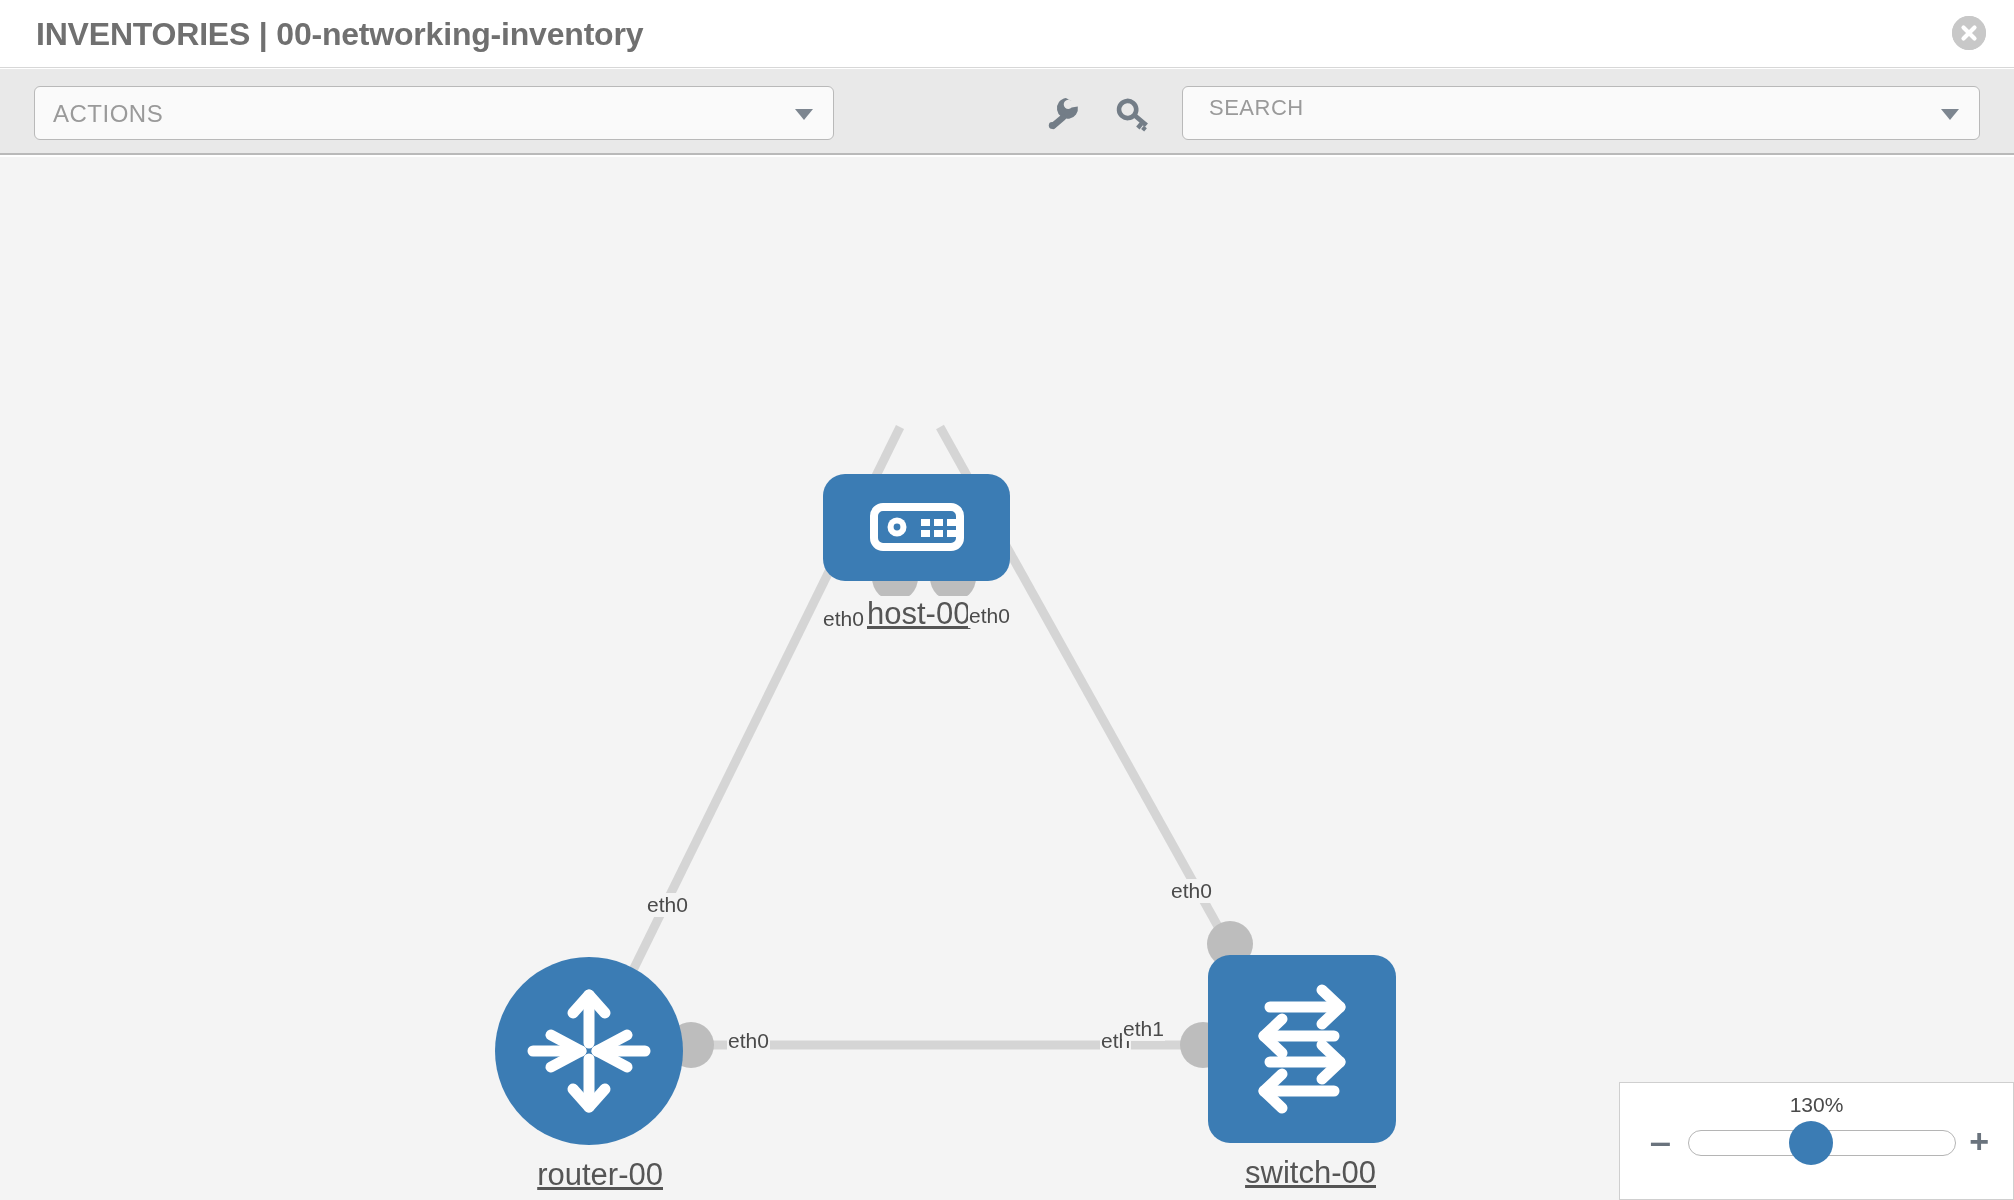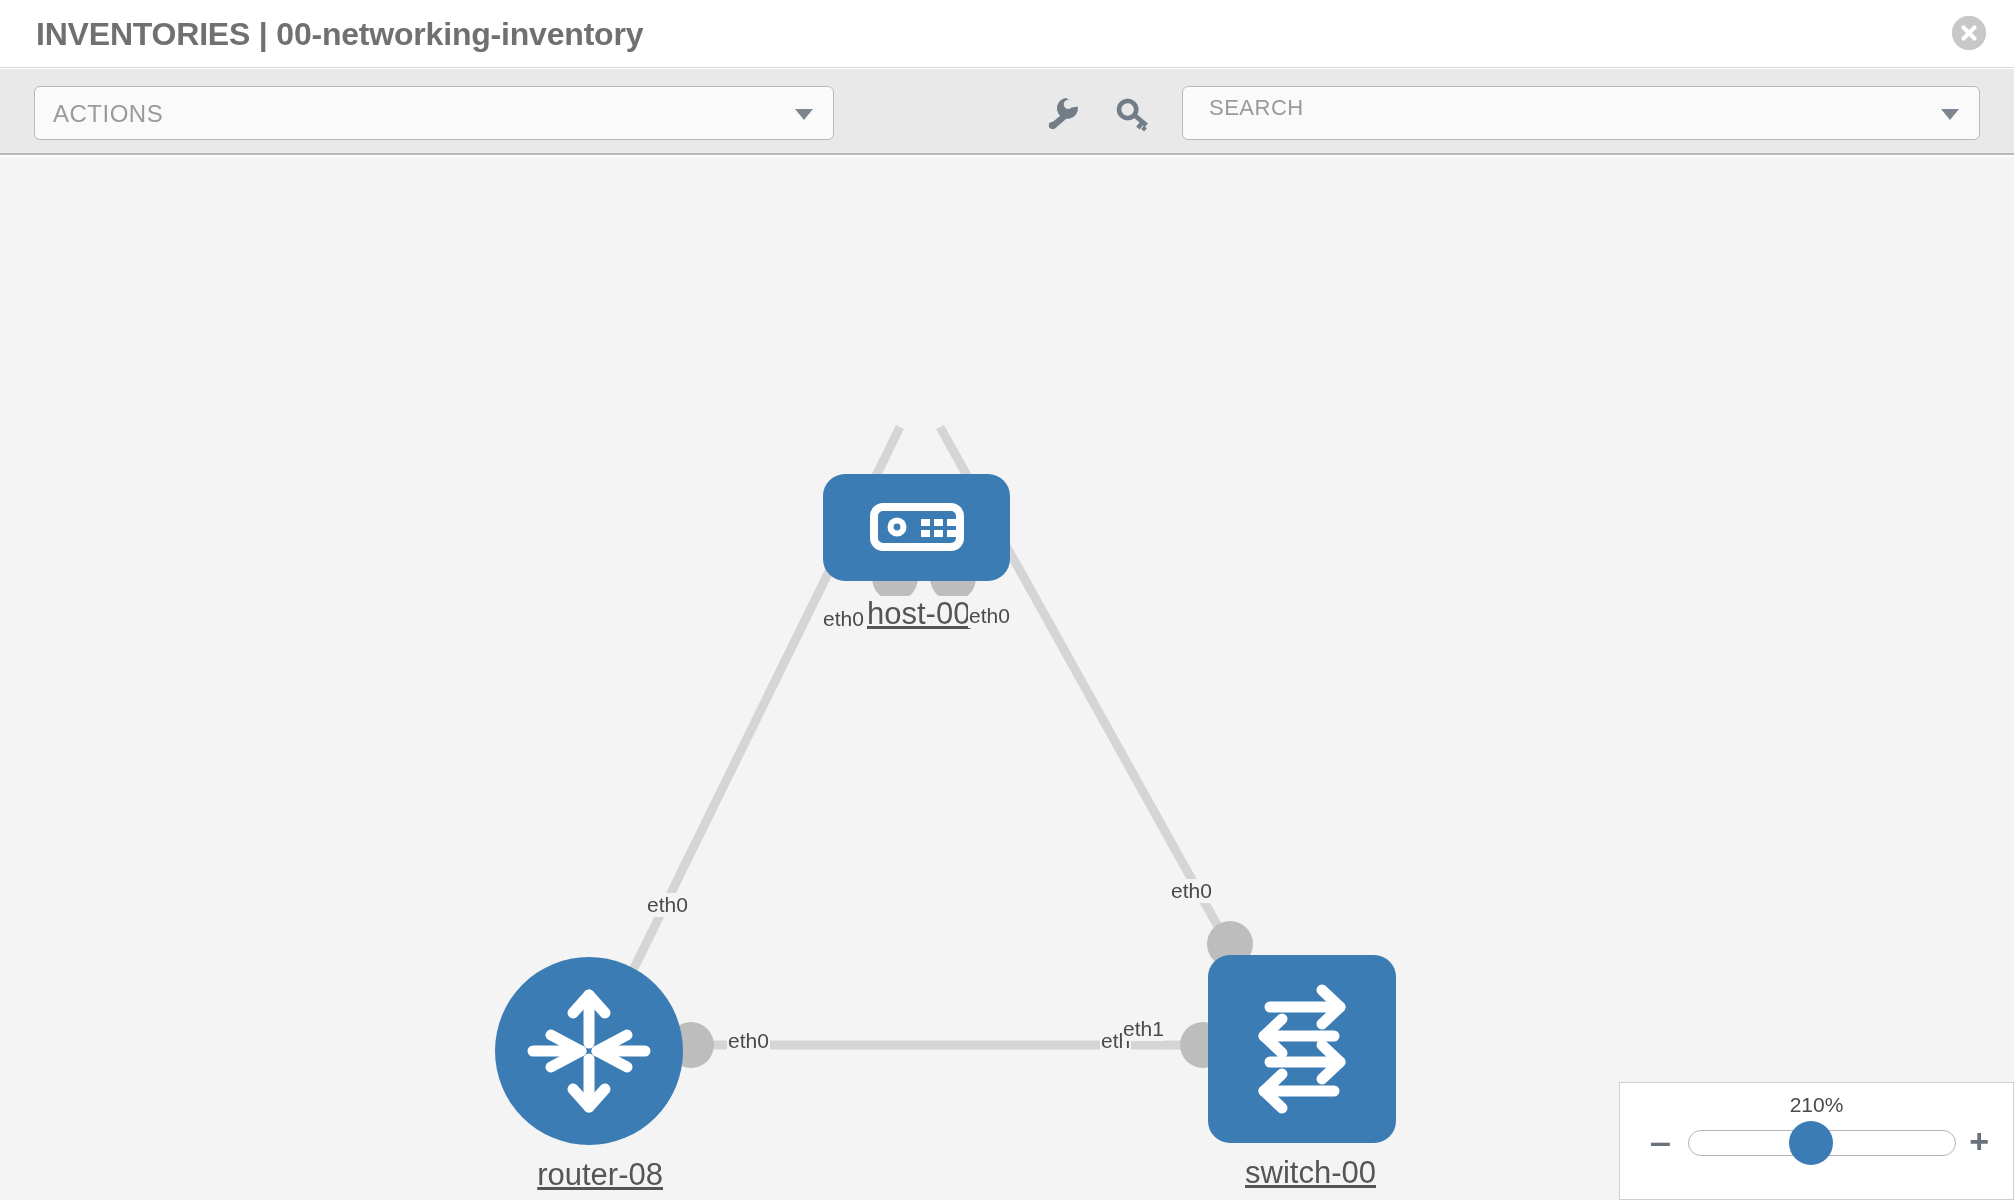--- a/index.html
+++ b/index.html
@@ -251,21 +251,21 @@
             <path d="M78 56 L94 38 L110 56"></path>
           <path d="M94 150 V 102"></path>
             <path d="M78 132 L94 150 L110 132"></path>
           <path d="M38 94 H 86"></path>
             <path d="M56 78 L86 94 L56 110" stroke-width="11"></path>
           <path d="M150 94 H 102"></path>
             <path d="M132 78 L102 94 L132 110"></path>
         </g>
       </svg>
     </div>
-    <div class="node-label" style="left:20px; top:200px; width:148px;">router-08</div>
+    <div class="node-label" style="left:20px; top:200px; width:148px;">router-00</div>
   </div>
 
   <div class="node" style="left:1208px; top:798px;">
     <div class="node-shape rounded" style="width:188px; height:188px;">
       <svg width="188" height="188" viewBox="0 0 188 188">
         <g stroke="#ffffff" stroke-width="11" stroke-linecap="round" stroke-linejoin="round" fill="none">
           <path d="M62 52 H 132"></path>
             <path d="M114 35 L132 52 L114 69"></path>
           <path d="M126 81 H 56"></path>
             <path d="M74 64 L56 81 L74 98"></path>
@@ -284,18 +284,18 @@
 
   <div class="iface-label" style="left:646px; top:736px;">eth0</div>
   <div class="iface-label" style="left:1170px; top:722px;">eth0</div>
 
   <div class="iface-label" style="left:727px; top:872px;">eth0</div>
   <div class="iface-label" style="left:1100px; top:872px;">eth</div>
   <div class="iface-label" style="left:1122px; top:860px;">eth1</div>
 </div>
 
 <div class="zoom-panel">
-  <div class="zoom-value">210%</div>
+  <div class="zoom-value">130%</div>
   <div class="zoom-minus">‒</div>
   <div class="zoom-track"></div>
   <div class="zoom-thumb"></div>
   <div class="zoom-plus">+</div>
 </div>
 
 </body></html>

